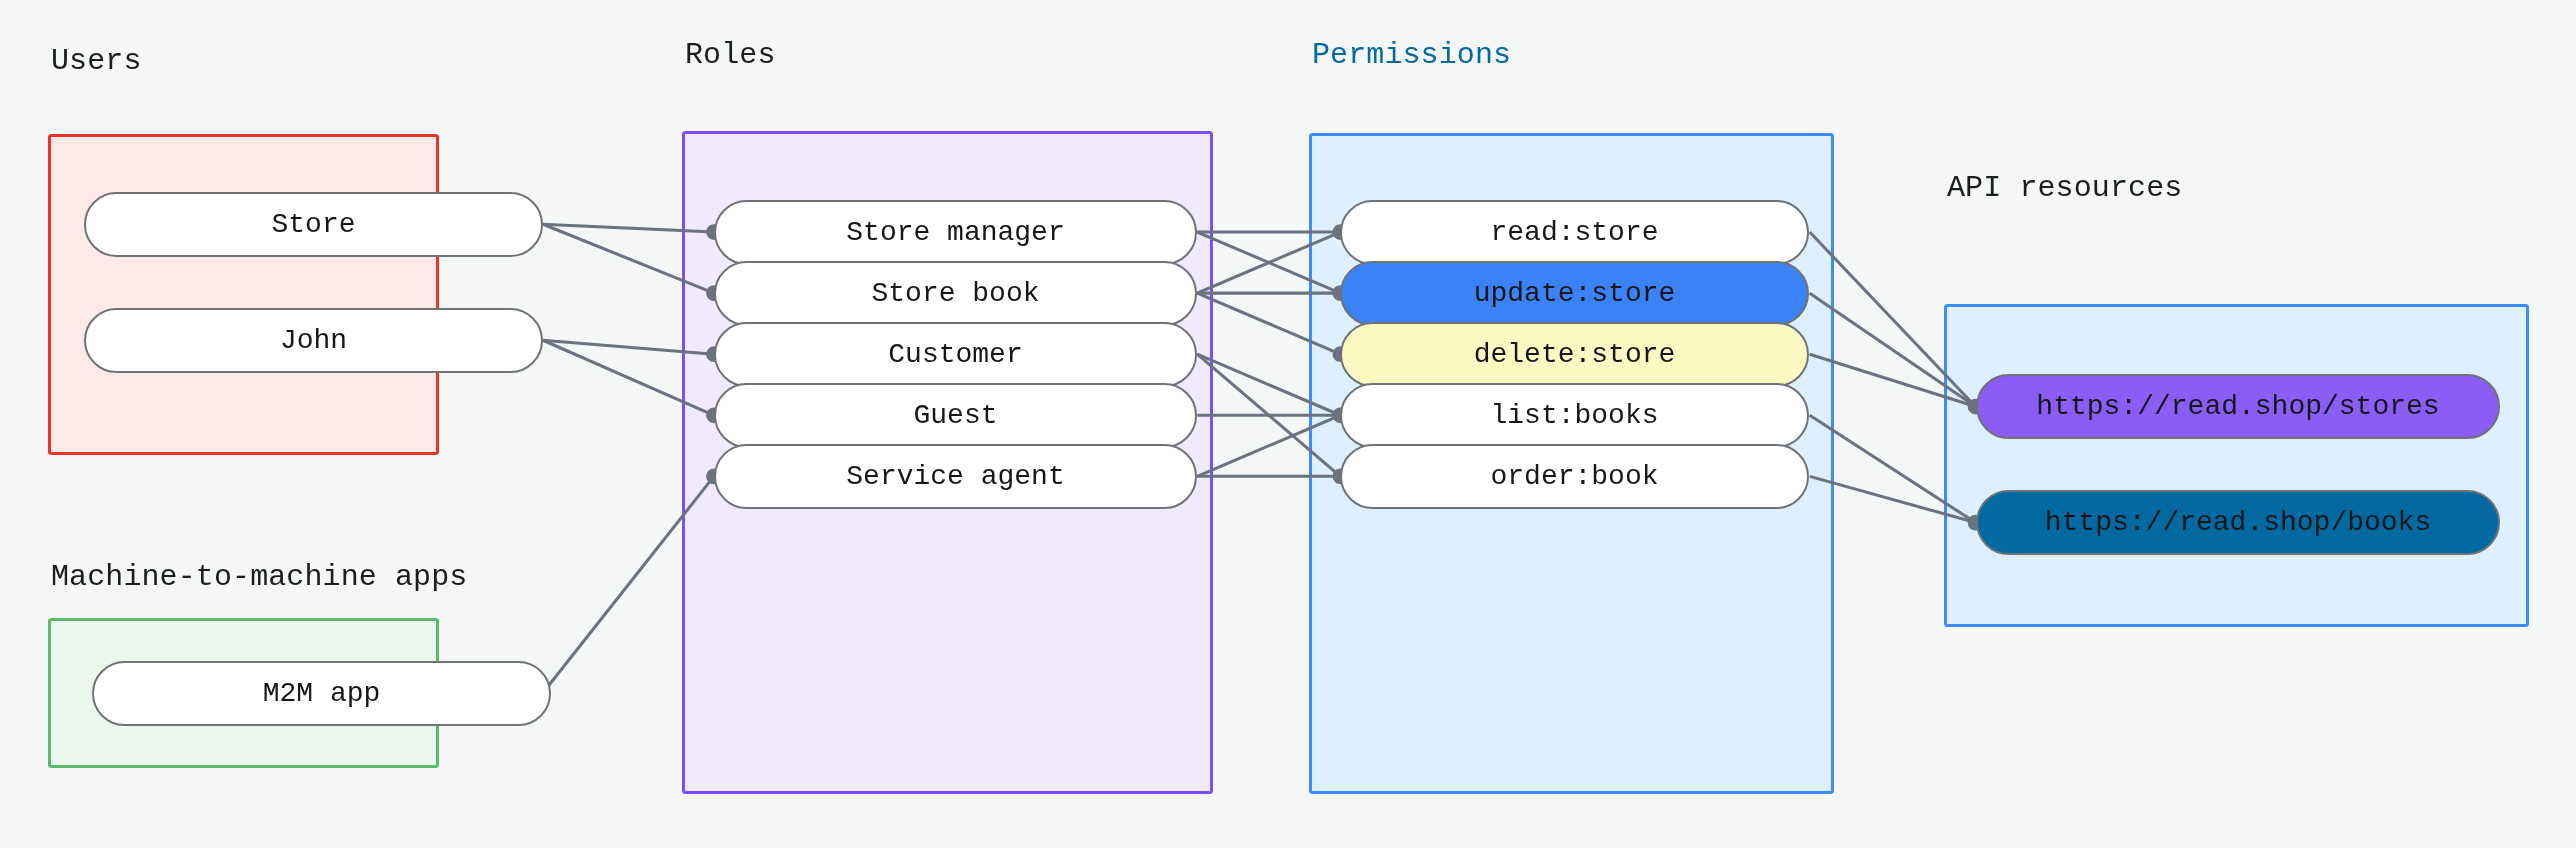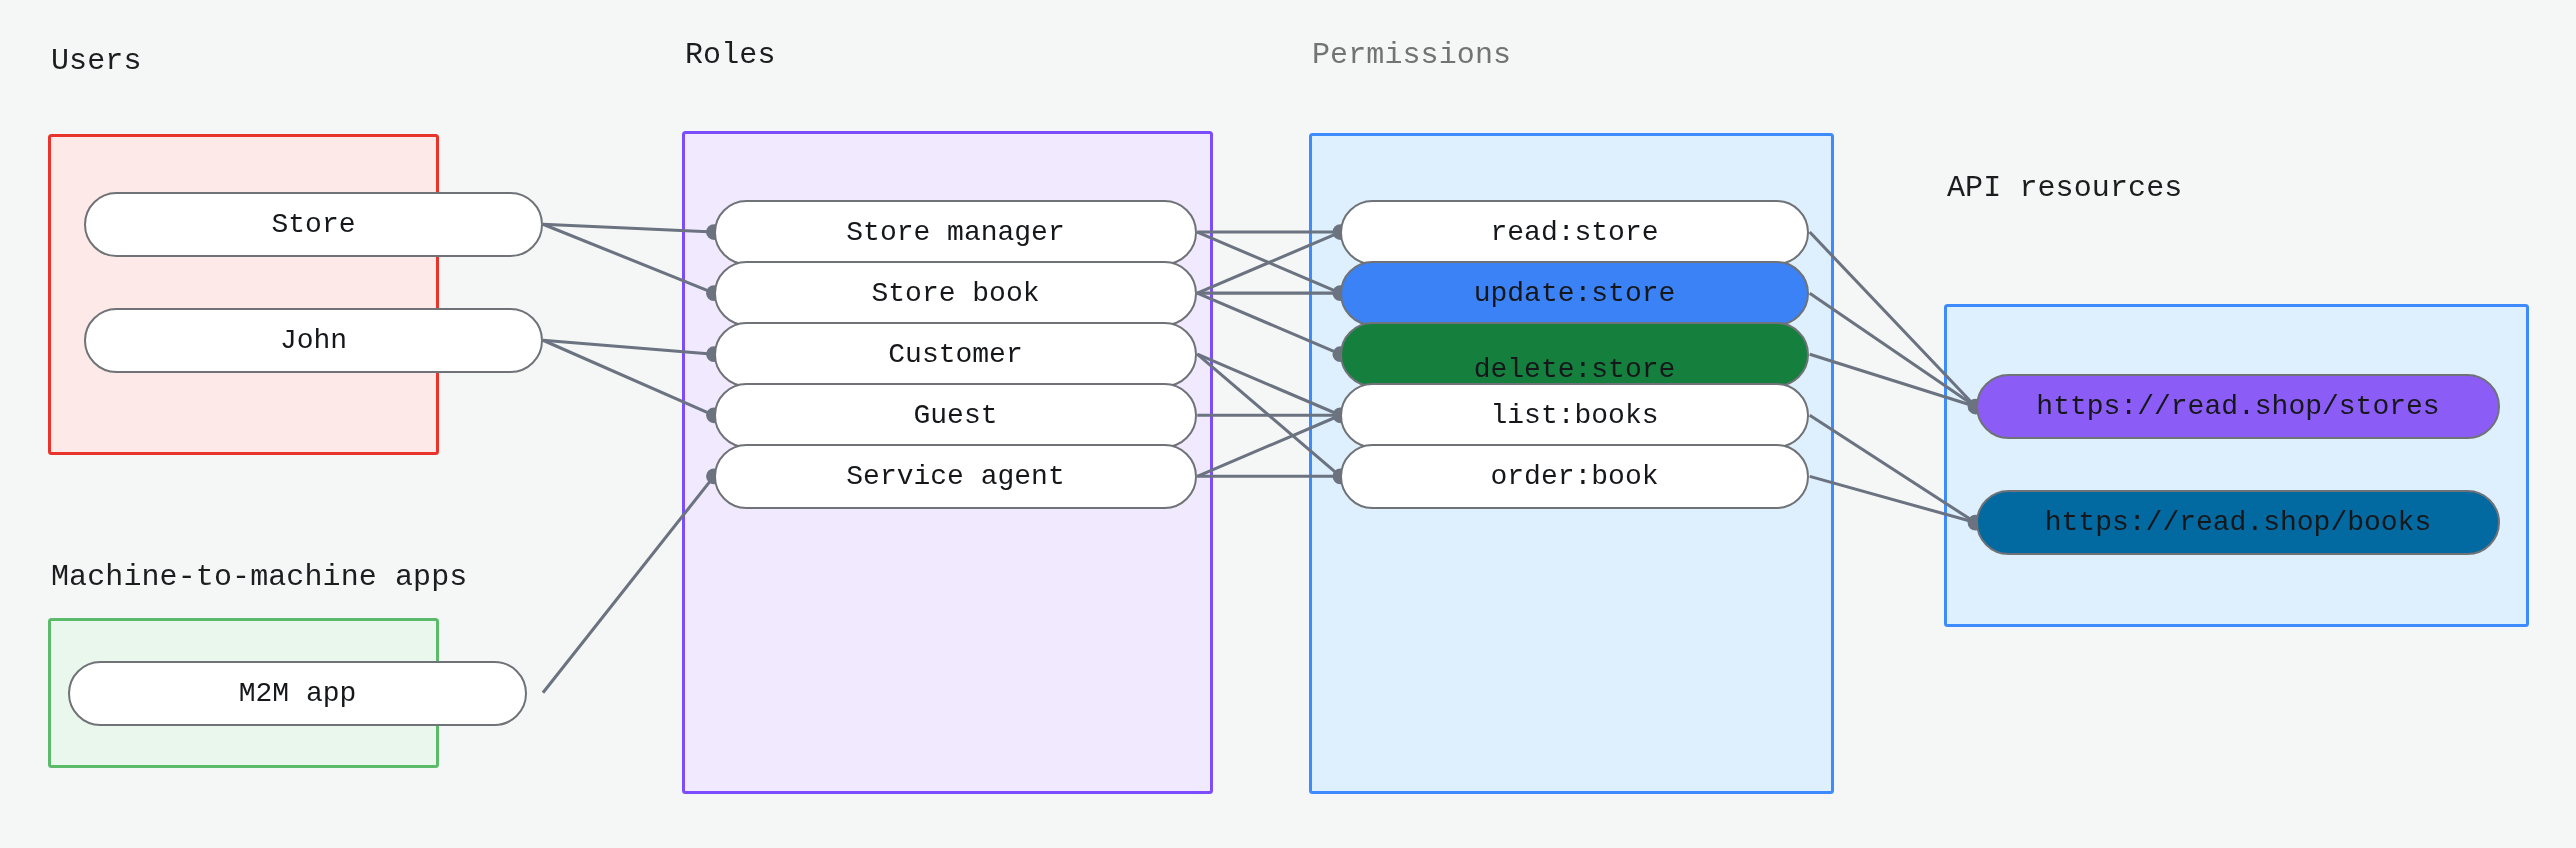--- a/index.html
+++ b/index.html
@@ -101,32 +101,32 @@
       <circle cx="2264" cy="599" r="9" fill="#6b7280"></circle>
     </svg>
   <div id="groups-layer">
       <div class="group-box" style="left: 48px; top: 134px; width: 391px; height: 321px; border-color: rgb(232, 52, 42); background: rgb(253, 234, 232);"></div>
       <div class="group-label" style="left: 51px; top: 44px; color: rgb(27, 29, 31);">Users</div>
       <div class="group-box" style="left: 48px; top: 618px; width: 391px; height: 150px; border-color: rgb(92, 186, 107); background: rgb(233, 247, 236);"></div>
       <div class="group-label" style="left: 51px; top: 560px; color: rgb(27, 29, 31);">Machine-to-machine apps</div>
       <div class="group-box" style="left: 682px; top: 131px; width: 531px; height: 663px; border-color: rgb(124, 77, 255); background: rgb(241, 233, 253);"></div>
       <div class="group-label" style="left: 685px; top: 38px; color: rgb(27, 29, 31);">Roles</div>
       <div class="group-box" style="left: 1309px; top: 133px; width: 525px; height: 661px; border-color: rgb(61, 139, 253); background: rgb(222, 240, 253);"></div>
-      <div class="group-label" style="left: 1312px; top: 38px; color: #737373;">Permissions</div>
+      <div class="group-label" style="left: 1312px; top: 38px; color: #0369a1;">Permissions</div>
       <div class="group-box" style="left: 1944px; top: 304px; width: 585px; height: 323px; border-color: rgb(61, 139, 253); background: rgb(222, 240, 253);"></div>
       <div class="group-label" style="left: 1947px; top: 135px; color: rgb(27, 29, 31); margin-top: 36px;">API resources</div>
     </div>
   <div id="nodes-layer">
       <div class="pill" style="left: 84px; top: 192px; width: 459px; height: 65px; border-color: rgb(111, 114, 118); background: rgb(255, 255, 255);">
         <span class="pill-label" style="color: rgb(21, 23, 26);">Store</span>
       </div>
       <div class="pill" style="left: 84px; top: 308px; width: 459px; height: 65px; border-color: rgb(111, 114, 118); background: rgb(255, 255, 255);">
         <span class="pill-label" style="color: rgb(21, 23, 26);">John</span>
       </div>
-      <div class="pill" style="left: 68px; top: 661px; width: 459px; height: 65px; border-color: rgb(111, 114, 118); background: rgb(255, 255, 255);">
+      <div class="pill" style="left: 92px; top: 661px; width: 459px; height: 65px; border-color: rgb(111, 114, 118); background: rgb(255, 255, 255);">
         <span class="pill-label" style="color: rgb(21, 23, 26);">M2M app</span>
       </div>
       <div class="pill" style="left: 714px; top: 200px; width: 483px; height: 65px; border-color: rgb(111, 114, 118); background: rgb(255, 255, 255);">
         <span class="pill-label" style="color: rgb(21, 23, 26);">Store manager</span>
       </div>
       <div class="pill" style="left: 714px; top: 261px; width: 483px; height: 65px; border-color: rgb(111, 114, 118); background: rgb(255, 255, 255);">
         <span class="pill-label" style="color: rgb(21, 23, 26);">Store book</span>
       </div>
       <div class="pill" style="left: 714px; top: 322px; width: 483px; height: 65px; border-color: rgb(111, 114, 118); background: rgb(255, 255, 255);">
         <span class="pill-label" style="color: rgb(21, 23, 26);">Customer</span>
@@ -136,21 +136,21 @@
       </div>
       <div class="pill" style="left: 714px; top: 444px; width: 483px; height: 65px; border-color: rgb(111, 114, 118); background: rgb(255, 255, 255);">
         <span class="pill-label" style="color: rgb(21, 23, 26);">Service agent</span>
       </div>
       <div class="pill" style="left: 1340px; top: 200px; width: 469px; height: 65px; border-color: rgb(111, 114, 118); background: rgb(255, 255, 255);">
         <span class="pill-label" style="color: rgb(21, 23, 26);">read:store</span>
       </div>
       <div class="pill" style="left: 1340px; top: 261px; width: 469px; height: 65px; border-color: rgb(111, 114, 118); background: #3b82f6;">
         <span class="pill-label" style="color: rgb(21, 23, 26);">update:store</span>
       </div>
-      <div class="pill" style="left: 1340px; top: 322px; width: 469px; height: 65px; border-color: rgb(111, 114, 118); background: #15803d; align-items: flex-end;">
+      <div class="pill" style="left: 1340px; top: 322px; width: 469px; height: 65px; border-color: rgb(111, 114, 118); background: #fef9c3;">
         <span class="pill-label" style="color: rgb(21, 23, 26);">delete:store</span>
       </div>
       <div class="pill" style="left: 1340px; top: 383px; width: 469px; height: 65px; border-color: rgb(111, 114, 118); background: rgb(255, 255, 255);">
         <span class="pill-label" style="color: rgb(21, 23, 26);">list:books</span>
       </div>
       <div class="pill" style="left: 1340px; top: 444px; width: 469px; height: 65px; border-color: rgb(111, 114, 118); background: rgb(255, 255, 255);">
         <span class="pill-label" style="color: rgb(21, 23, 26);">order:book</span>
       </div>
       <div class="pill" style="left: 1976px; top: 374px; width: 524px; height: 65px; border-color: rgb(111, 114, 118); background: #8b5cf6;">
         <span class="pill-label" style="color: rgb(21, 23, 26);">https://read.shop/stores</span>

